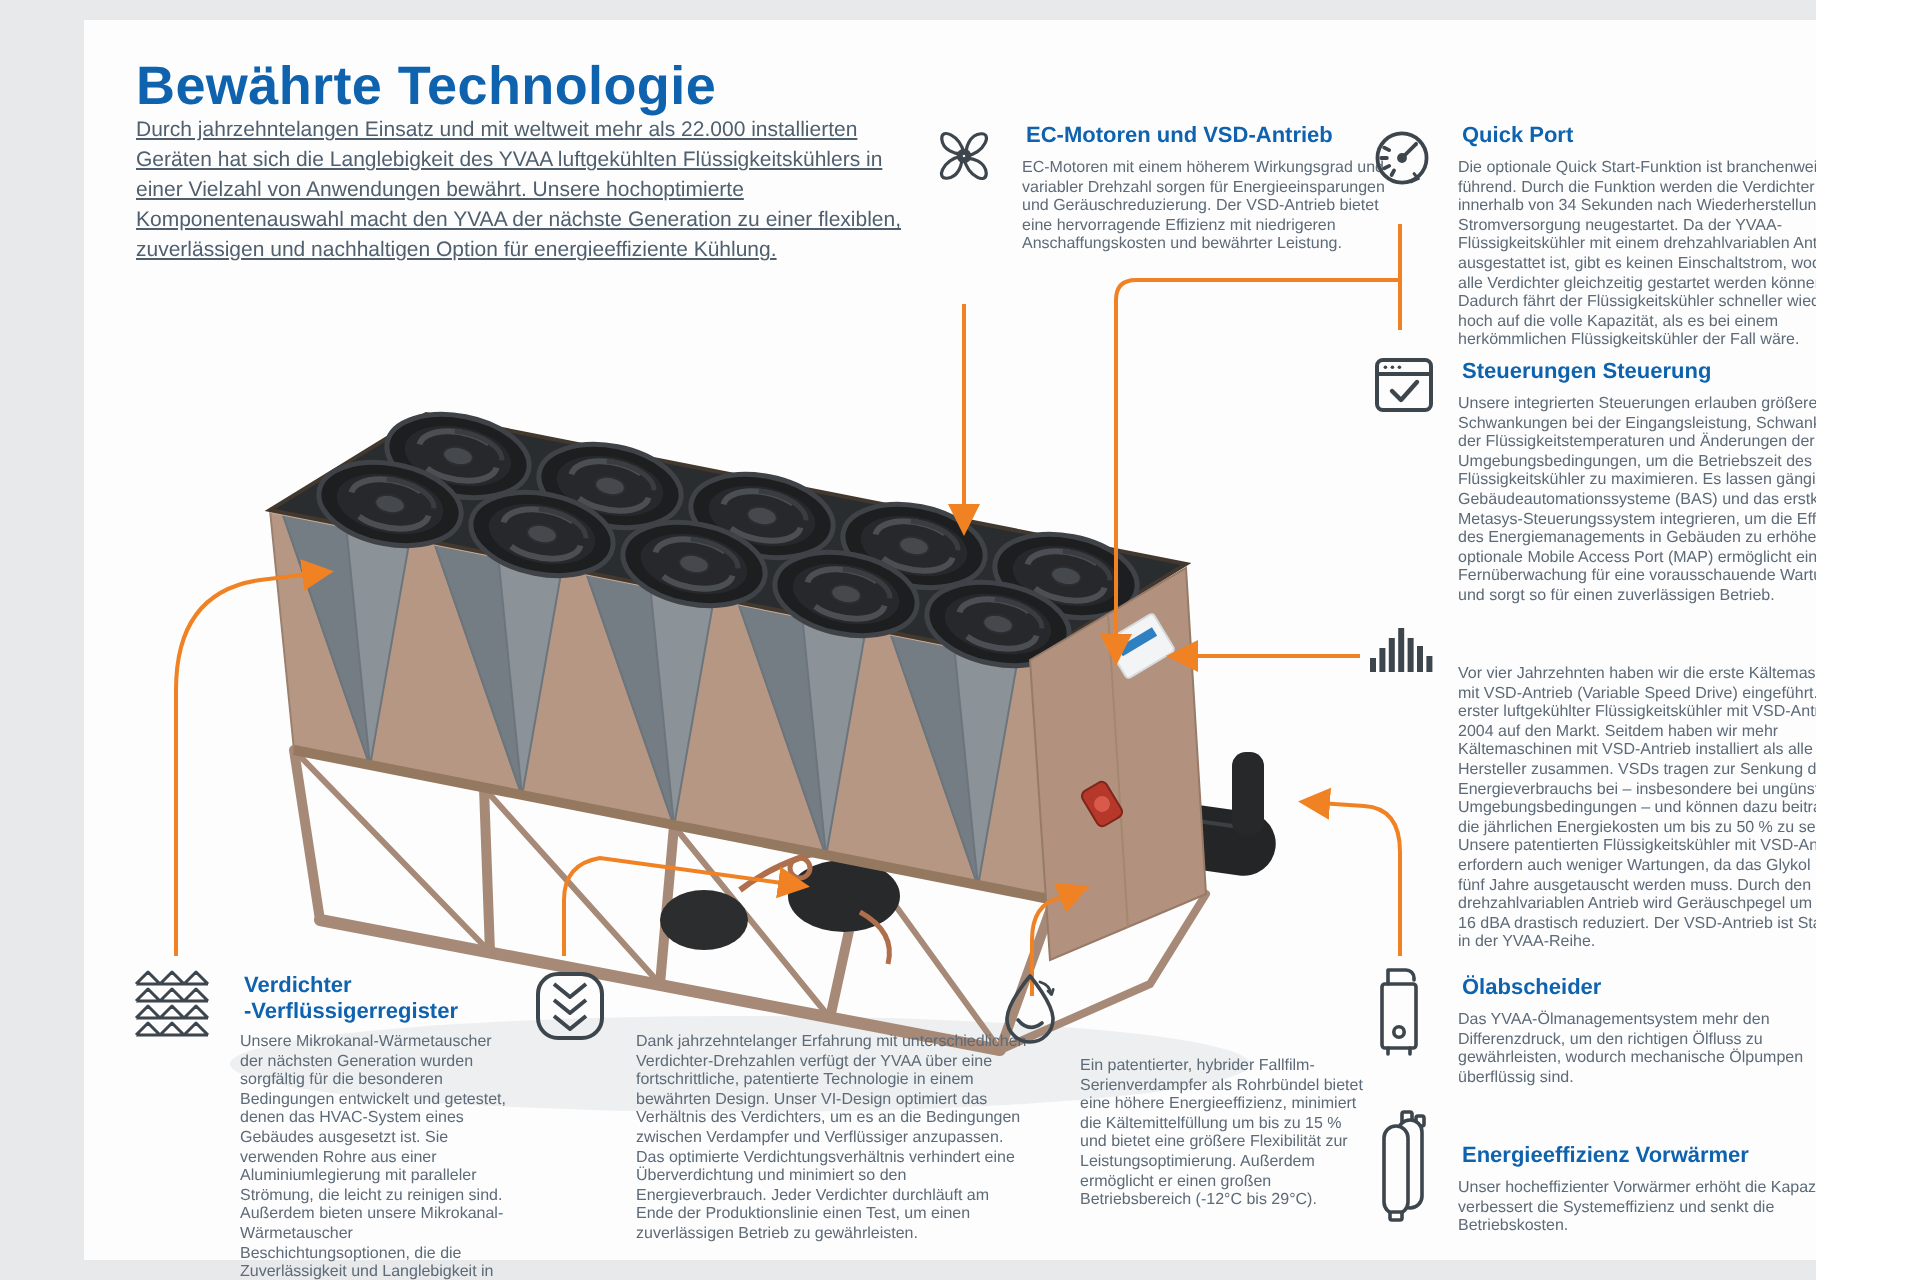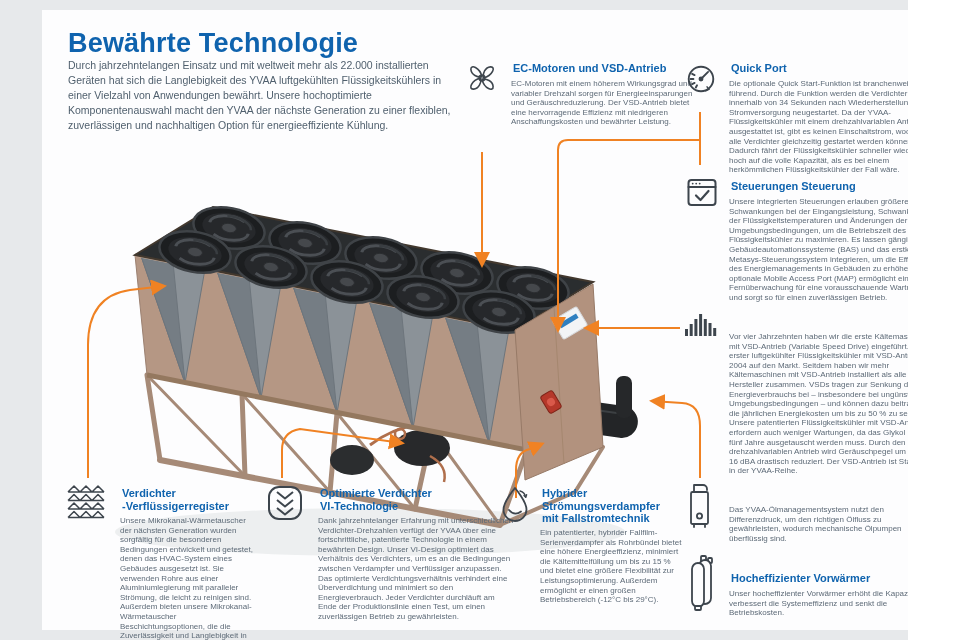--- a/index.html
+++ b/index.html
@@ -1,21 +1,21 @@
 <!DOCTYPE html>
 <html><head>
 <meta charset="utf-8">
 <style>
   html,body{margin:0;padding:0;}
   .stage{position:relative;width:908px;height:640px;background:#e7e9eb;overflow:hidden;
          font-family:"Liberation Sans",sans-serif;}
   .card{position:absolute;left:42px;top:10px;width:901px;height:620px;background:#fdfdfe;}
   .abs{position:absolute;}
   h1.title{margin:0;font-size:27px;font-weight:700;color:#0f63ae;letter-spacing:0.2px;}
-  .intro{font-size:10.5px;line-height:15px;color:#4f5f6d;}
+  .intro{font-size:10.5px;line-height:15px;color:#4f5f6d;text-decoration:underline;}
   .feat-title{margin:2px;font-size:11px;font-weight:700;color:#0f63ae;line-height:12.5px;white-space:pre-line;}
   .feat-body{margin:0;font-size:8px;line-height:9.6px;color:#5d6a77;}
   svg{display:block;}
   .noptr{pointer-events:none;}
 </style>
 </head>
 <body>
 
 <div class="stage">
   <div class="card"></div>
@@ -178,32 +178,33 @@
   <p class="abs feat-body" style="left:729px;top:332px;width:210px">Vor vier Jahrzehnten haben wir die erste Kältemaschine mit VSD-Antrieb (Variable Speed Drive) eingeführt. Unser erster luftgekühlter Flüssigkeitskühler mit VSD-Antrieb kam 2004 auf den Markt. Seitdem haben wir mehr Kältemaschinen mit VSD-Antrieb installiert als alle anderen Hersteller zusammen. VSDs tragen zur Senkung des Energieverbrauchs bei – insbesondere bei ungünstigen Umgebungsbedingungen – und können dazu beitragen, die jährlichen Energiekosten um bis zu 50 % zu senken. Unsere patentierten Flüssigkeitskühler mit VSD-Antrieb erfordern auch weniger Wartungen, da das Glykol nur alle fünf Jahre ausgetauscht werden muss. Durch den drehzahlvariablen Antrieb wird Geräuschpegel um bis zu 16 dBA drastisch reduziert. Der VSD-Antrieb ist Standard in der YVAA-Reihe.</p>
 
   <div class="abs" style="left:684px;top:480px">
     <svg width="30" height="50" viewBox="0 0 30 50" stroke="#3d454d" fill="none" stroke-width="1.8" stroke-linecap="round" stroke-linejoin="round">
       <path d="M10,12 V5 H19 a4,4 0 0 1 4,4 v1"></path>
       <rect x="7" y="12" width="17" height="32" rx="1.5"></rect>
       <circle cx="15.5" cy="36" r="2.6"></circle>
       <path d="M10,44 v3 M21,44 v3"></path>
     </svg>
   </div>
-  <p class="abs feat-body" style="left:729px;top:505px;width:206px">Das YVAA-Ölmanagementsystem nutzt den Differenzdruck, um den richtigen Ölfluss zu gewährleisten, wodurch mechanische Ölpumpen überflüssig sind.</p>
+  <h3 class="abs feat-title" style="left:729px;top:486px;width:200px">Ölabscheider</h3>
+  <p class="abs feat-body" style="left:729px;top:505px;width:206px">Das YVAA-Ölmanagementsystem mehr den Differenzdruck, um den richtigen Ölfluss zu gewährleisten, wodurch mechanische Ölpumpen überflüssig sind.</p>
 
   <div class="abs" style="left:686px;top:554px">
     <svg width="32" height="58" viewBox="0 0 32 58" stroke="#3d454d" fill="#fdfdfe" stroke-width="1.8" stroke-linejoin="round">
       <rect x="15" y="2" width="5" height="6" rx="1"></rect>
       <rect x="22" y="4" width="4" height="5" rx="1"></rect>
       <rect x="13" y="6" width="12" height="44" rx="6"></rect>
       <rect x="6" y="9" width="12" height="44" rx="6"></rect>
       <rect x="9" y="52" width="6" height="4" rx="1"></rect>
     </svg>
   </div>
-  <h3 class="abs feat-title" style="left:729px;top:570px;width:200px">Hocheffizienter Vorwärmer</h3>
+  <h3 class="abs feat-title" style="left:729px;top:570px;width:200px">Energieeffizienz Vorwärmer</h3>
   <p class="abs feat-body" style="left:729px;top:589px;width:206px">Unser hocheffizienter Vorwärmer erhöht die Kapazität, verbessert die Systemeffizienz und senkt die Betriebskosten.</p>
 
   <div class="abs" style="left:66px;top:484px">
     <svg width="40" height="36" viewBox="0 0 40 36" stroke="#3d454d" fill="none" stroke-width="1.5" stroke-linejoin="round">
       <path d="M2,8 H38 M2,8 L8,2 L14,8 L20,2 L26,8 L32,2 L38,8"></path>
       <path d="M2,16.5 H38 M2,16.5 L8,10.5 L14,16.5 L20,10.5 L26,16.5 L32,10.5 L38,16.5"></path>
       <path d="M2,25 H38 M2,25 L8,19 L14,25 L20,19 L26,25 L32,19 L38,25"></path>
       <path d="M2,33.5 H38 M2,33.5 L8,27.5 L14,33.5 L20,27.5 L26,33.5 L32,27.5 L38,33.5"></path>
     </svg>
   </div>
@@ -212,29 +213,24 @@
   <p class="abs feat-body" style="left:120px;top:516px;width:136px">Unsere Mikrokanal-Wärmetauscher der nächsten Generation wurden sorgfältig für die besonderen Bedingungen entwickelt und getestet, denen das HVAC-System eines Gebäudes ausgesetzt ist. Sie verwenden Rohre aus einer Aluminiumlegierung mit paralleler Strömung, die leicht zu reinigen sind. Außerdem bieten unsere Mikrokanal-Wärmetauscher Beschichtungsoptionen, die die Zuverlässigkeit und Langlebigkeit in kritischen Umgebungen erhöhen.</p>
 
   <div class="abs" style="left:266px;top:484px">
     <svg width="38" height="38" viewBox="0 0 38 38" stroke="#3d454d" fill="none" stroke-width="2" stroke-linejoin="round">
       <rect x="3" y="3" width="32" height="32" rx="10"></rect>
       <path d="M11,8 L19,14.5 L27,8"></path>
       <path d="M11,16 L19,22.5 L27,16"></path>
       <path d="M11,24 L19,30.5 L27,24"></path>
     </svg>
   </div>
-  <h3 class="abs feat-title" style="left:318px;top:485px;width:190px">Optimierte Verdichter
-VI-Technologie</h3>
   <p class="abs feat-body" style="left:318px;top:516px;width:196px">Dank jahrzehntelanger Erfahrung mit unterschiedlichen Verdichter-Drehzahlen verfügt der YVAA über eine fortschrittliche, patentierte Technologie in einem bewährten Design. Unser VI-Design optimiert das Verhältnis des Verdichters, um es an die Bedingungen zwischen Verdampfer und Verflüssiger anzupassen. Das optimierte Verdichtungsverhältnis verhindert eine Überverdichtung und minimiert so den Energieverbrauch. Jeder Verdichter durchläuft am Ende der Produktionslinie einen Test, um einen zuverlässigen Betrieb zu gewährleisten.</p>
 
   <div class="abs" style="left:498px;top:484px">
     <svg width="34" height="44" viewBox="0 0 34 44" stroke="#3d454d" fill="none" stroke-width="1.8" stroke-linecap="round" stroke-linejoin="round">
       <path d="M17,4 C17,4 5.5,17.5 5.5,25.5 a11.5,11.5 0 0 0 23,0 C28.5,17.5 17,4 17,4 Z"></path>
       <path d="M11,26 q5.5,6.5 12,1.5"></path>
       <path d="M22,7 q5,1.5 5.5,6" stroke-width="1.4"></path>
       <path d="M26,11.5 l1.8,1.8 l0.8,-2.6" stroke-width="1.4"></path>
     </svg>
   </div>
-  <h3 class="abs feat-title" style="left:540px;top:485px;width:150px">Hybrider
-Strömungsverdampfer
-mit Fallstromtechnik</h3>
   <p class="abs feat-body" style="left:540px;top:528px;width:142px">Ein patentierter, hybrider Fallfilm-Serienverdampfer als Rohrbündel bietet eine höhere Energieeffizienz, minimiert die Kältemittelfüllung um bis zu 15 % und bietet eine größere Flexibilität zur Leistungsoptimierung. Außerdem ermöglicht er einen großen Betriebsbereich (-12°C bis 29°C).</p>
 </div>
 
 </body></html>

